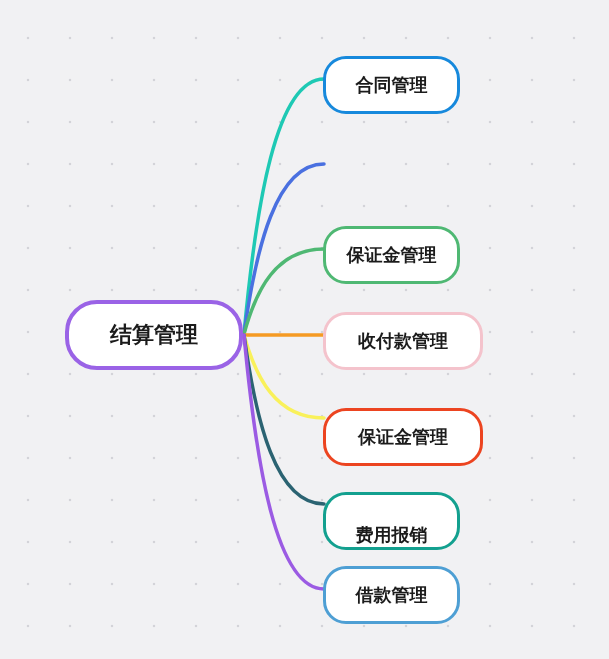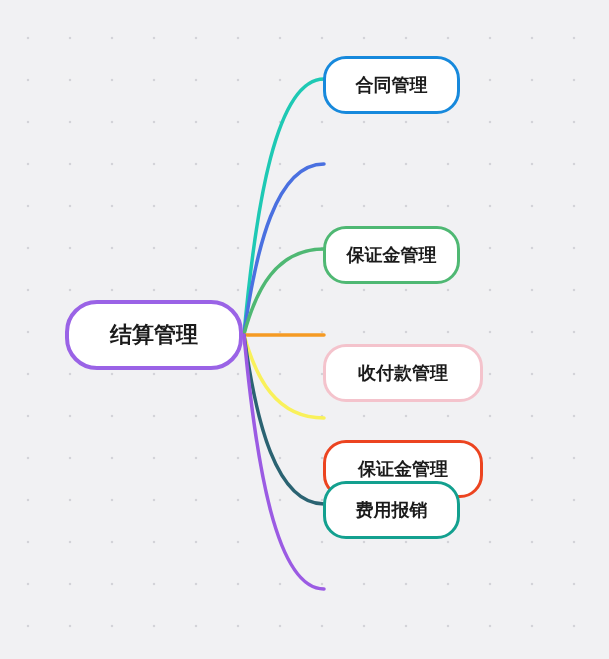--- a/index.html
+++ b/index.html
@@ -54,27 +54,27 @@
   }
   .node.child {
     left: 323px;
     height: 58px;
     border-style: solid;
     border-width: 3px;
     border-radius: 23px;
     font-size: 18px;
   }
   .w4 { width: 137px; }
-  .w5 { width: 160px; margin-top: 32px; }
+  .w5 { width: 160px; }
   .c0 { top: 56px; }
   .c1 { top: 141px; }
   .c2 { top: 226px; }
   .c3 { top: 312px; }
   .c4 { top: 408px; }
-  .c5 { top: 481px; }
+  .c5 { top: 492px; align-items: flex-end; }
   .c6 { top: 566px; }
 </style>
 </head>
 <body>
 
 <div class="canvas">
 
   <svg class="links" viewBox="0 0 609 659" xmlns="http://www.w3.org/2000/svg">
     <path d="M244,334 C256,205 276,79 324,79" style="stroke: rgb(30, 201, 180);"></path>
     <path d="M244,334 C256,248 276,164 324,164" style="stroke: rgb(74, 112, 224);"></path>
@@ -103,14 +103,17 @@
   </div>
 
   <div class="node child c4 w5" style="border-color: rgb(236, 68, 32);">
     <span>保证金管理</span>
   </div>
 
   <div class="node child c5 w4" style="border-color: rgb(19, 160, 143);">
     <span>费用报销</span>
   </div>
 
+  <div class="node child c6 w4" style="border-color: rgb(78, 159, 212);">
+    <span>借款管理</span>
+  </div>
 
 </div>
 
 </body></html>

